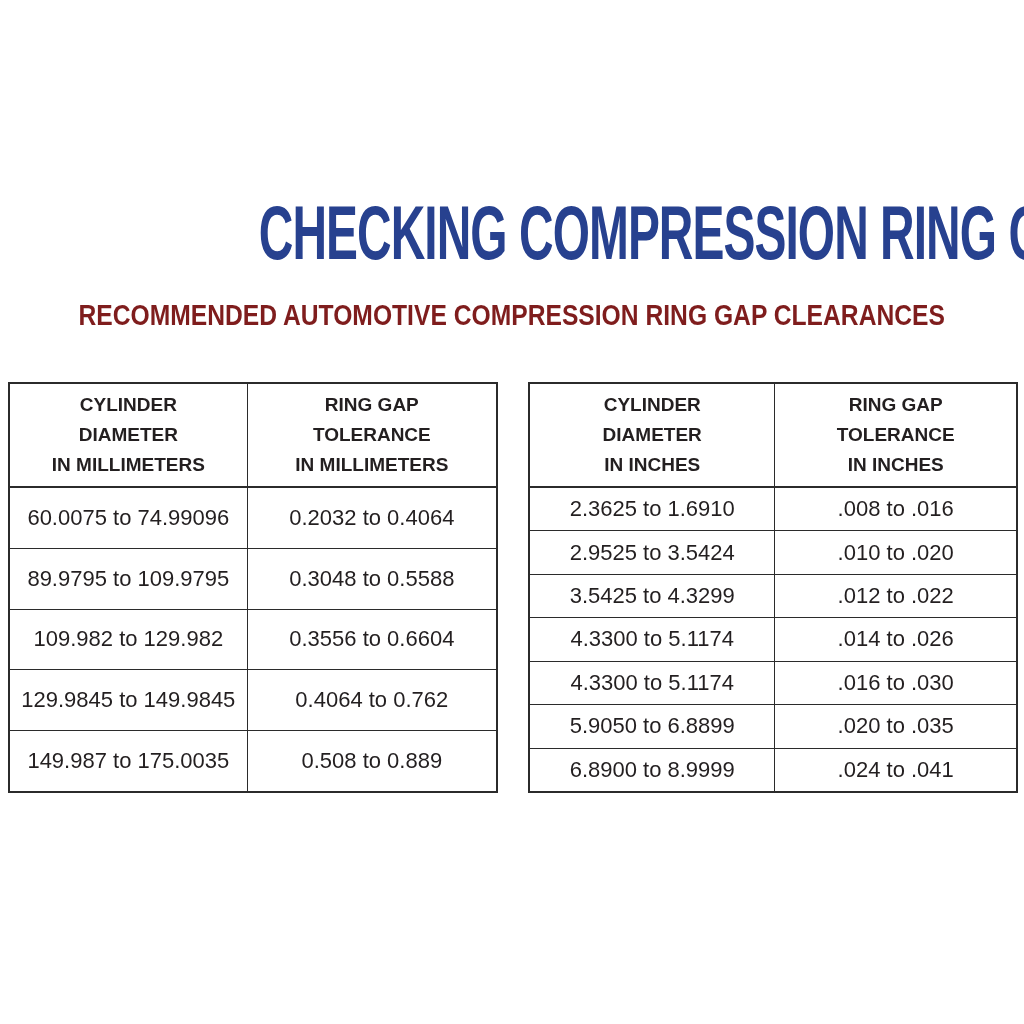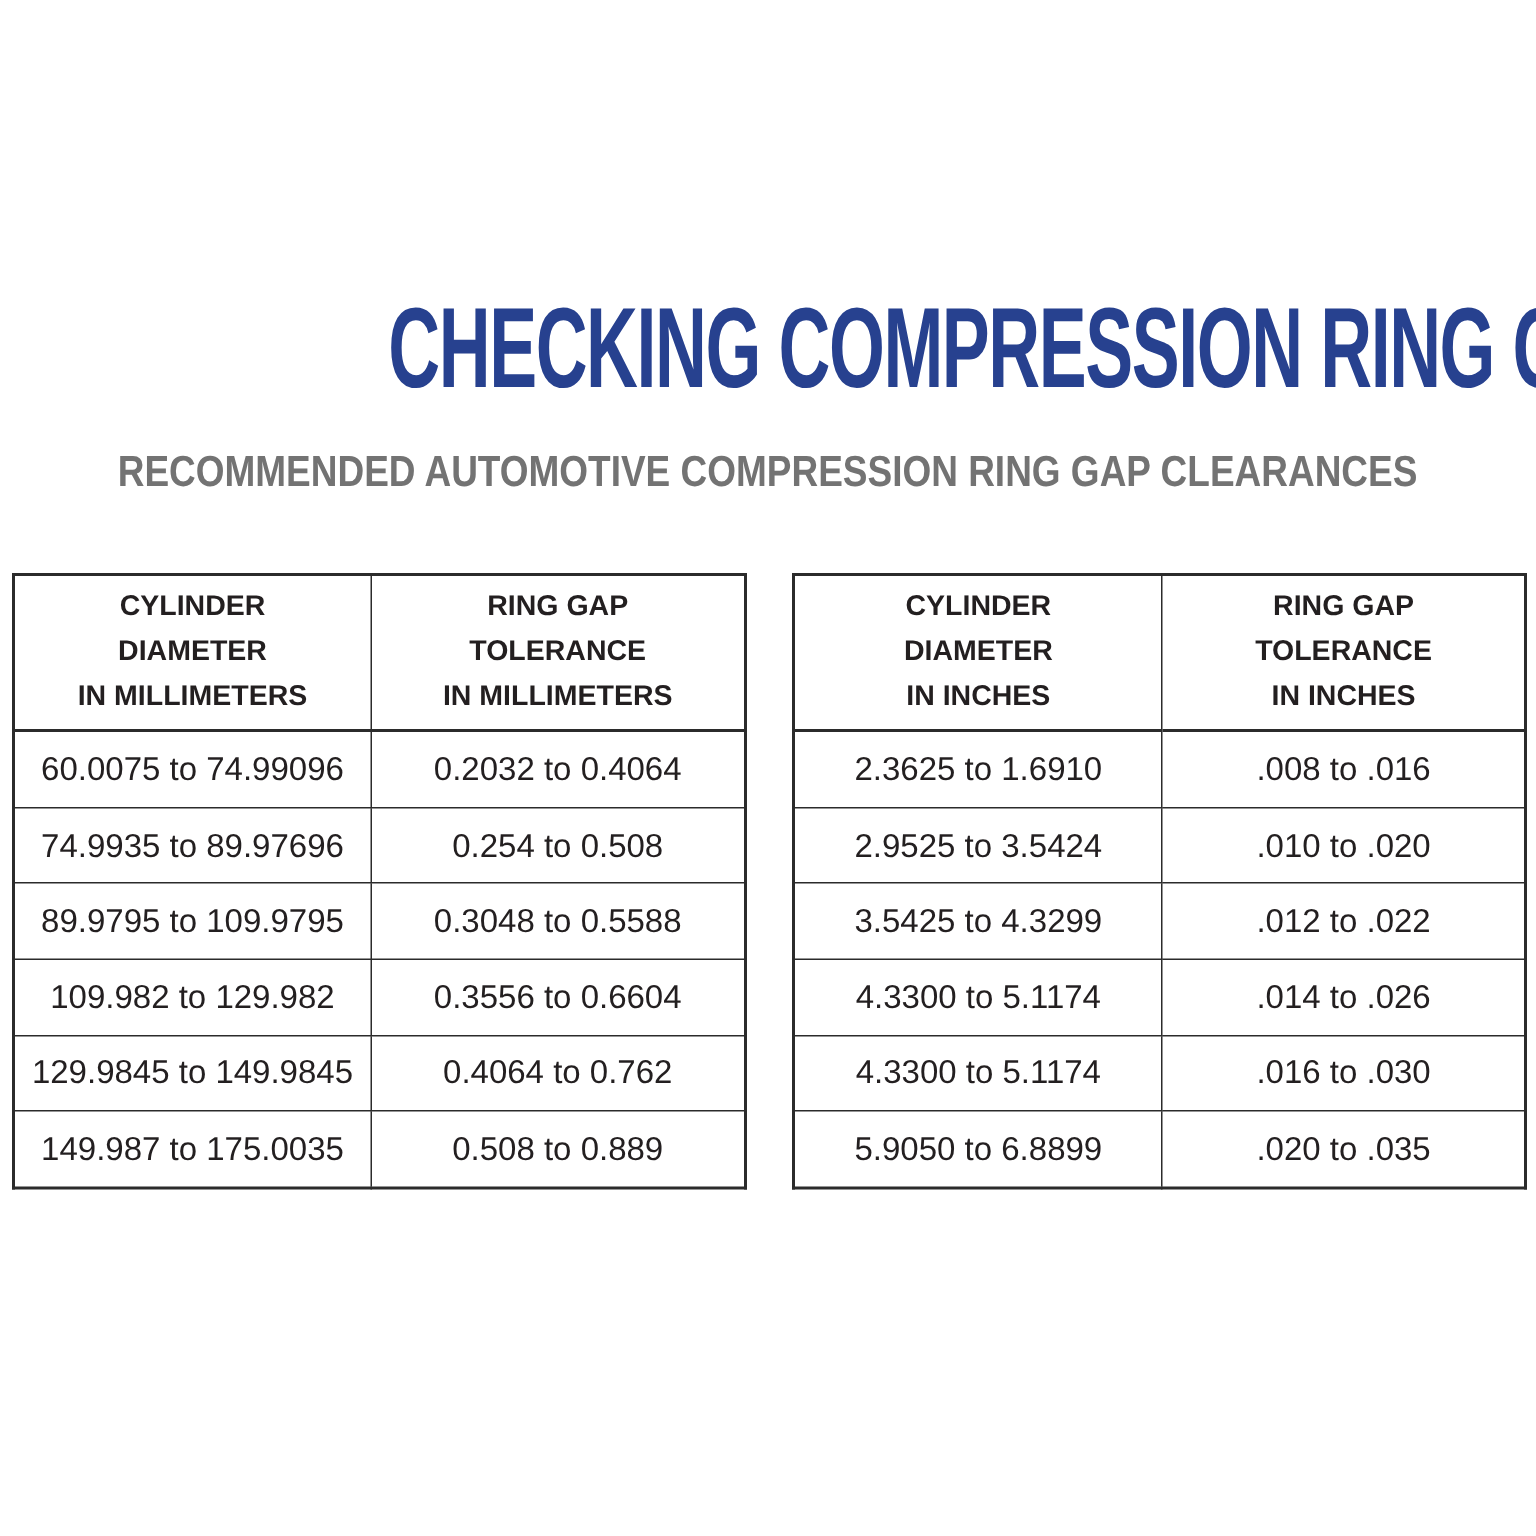--- a/index.html
+++ b/index.html
@@ -35,21 +35,21 @@
     letter-spacing: -1.5px;
     white-space: nowrap;
   }
   .subtitle {
     position: absolute;
     top: 301px;
     left: 0;
     width: 1024px;
     margin: 0;
     text-align: center;
-    color: #737373;
+    color: #7f1d1d;
     font-size: 29px;
     font-weight: bold;
     line-height: 1;
     white-space: nowrap;
   }
   .subtitle .squeeze {
     display: inline-block;
     transform: scaleX(0.85);
     transform-origin: 50% 50%;
     letter-spacing: 0px;
@@ -127,24 +127,20 @@
               <div class="hline">IN MILLIMETERS</div>
             </th>
           </tr>
       </thead>
       <tbody>
           <tr>
             <td>60.0075 to 74.99096</td>
             <td>0.2032 to 0.4064</td>
           </tr>
           <tr>
-            <td>74.9935 to 89.97696</td>
-            <td>0.254 to 0.508</td>
-          </tr>
-          <tr>
             <td>89.9795 to 109.9795</td>
             <td>0.3048 to 0.5588</td>
           </tr>
           <tr>
             <td>109.982 to 129.982</td>
             <td>0.3556 to 0.6604</td>
           </tr>
           <tr>
             <td>129.9845 to 149.9845</td>
             <td>0.4064 to 0.762</td>
@@ -195,17 +191,21 @@
             <td>.014 to .026</td>
           </tr>
           <tr>
             <td>4.3300 to 5.1174</td>
             <td>.016 to .030</td>
           </tr>
           <tr>
             <td>5.9050 to 6.8899</td>
             <td>.020 to .035</td>
           </tr>
+          <tr>
+            <td>6.8900 to 8.9999</td>
+            <td>.024 to .041</td>
+          </tr>
         </tbody>
     </table>
   </div>
 
 </div>
 
 </body></html>

